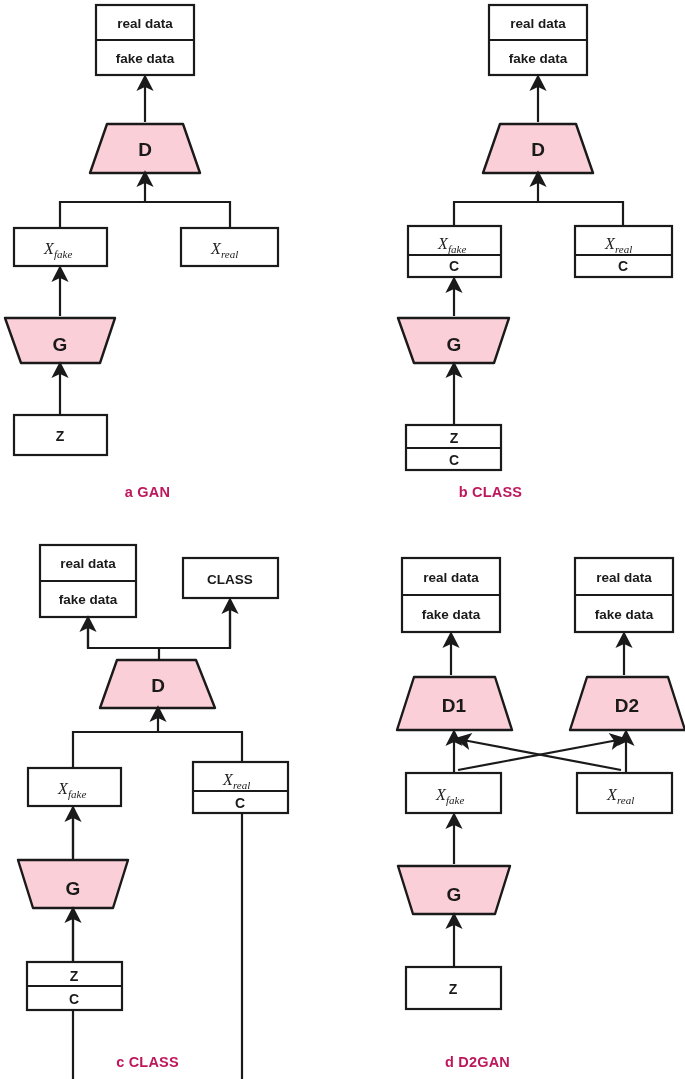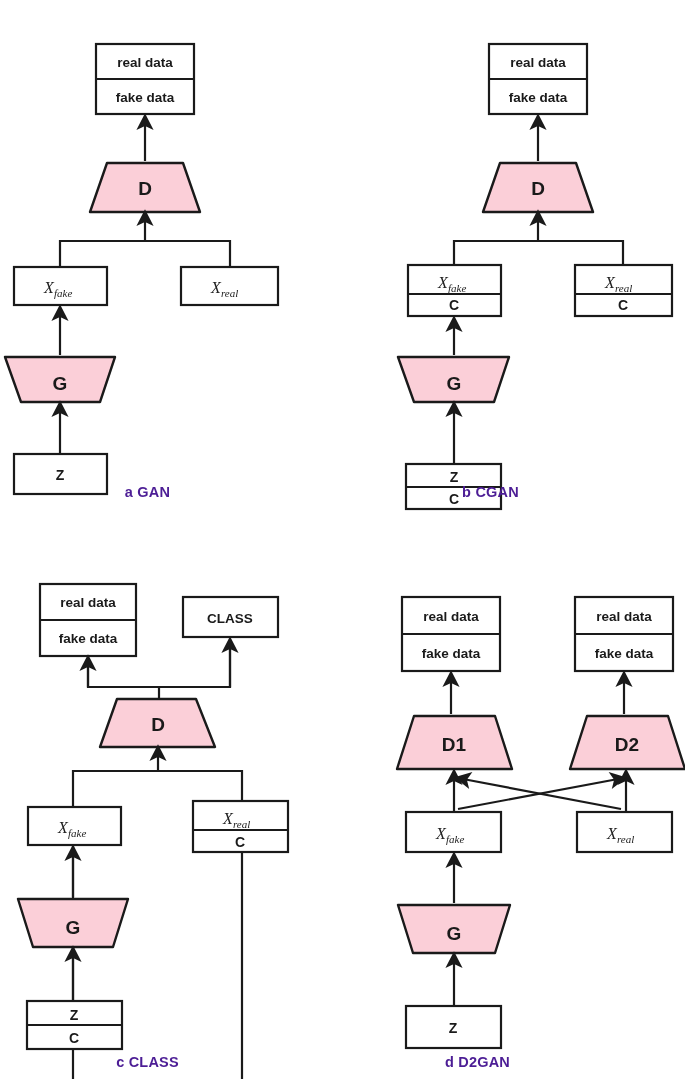--- a/index.html
+++ b/index.html
@@ -1,27 +1,27 @@
 <!DOCTYPE html>
 <html><head>
 <meta charset="utf-8">
 <style>
   html,body{margin:0;padding:0;background:#ffffff;}
   body{
     width:685px;height:1079px;position:relative;overflow:hidden;
     font-family:"Liberation Sans", sans-serif;
     color:#1a1a1a;
   }
-  .panel{position:absolute;margin-top:39px;}
+  .panel{position:absolute;}
   svg{display:block;overflow:visible;}
 
   .cap{
     position:absolute;
     font-family:"Liberation Sans", sans-serif;
-    font-size:14.5px;font-weight:bold;color:#4c1d95;
+    font-size:14.5px;font-weight:bold;color:#be185d;
     text-align:center;white-space:nowrap;
     letter-spacing:0.2px;
   }
 
   
   .tbold{font-family:"Liberation Sans",sans-serif;font-size:13.5px;font-weight:bold;fill:#1a1a1a;}
   .tbig{font-family:"Liberation Sans",sans-serif;font-size:19px;font-weight:bold;fill:#1a1a1a;}
   .tmath{font-family:"Liberation Serif",serif;font-style:italic;font-size:16px;fill:#222222;}
   .tsub{font-family:"Liberation Serif",serif;font-style:italic;font-size:11px;fill:#222222;}
   .tmono{font-family:"Liberation Sans",sans-serif;font-size:14px;font-weight:bold;fill:#1a1a1a;}
@@ -264,15 +264,15 @@
 
     <g>
       <rect class="boxline" x="63" y="447" width="95" height="42"></rect>
       <text class="tmono" x="110" y="474" text-anchor="middle">Z</text>
     </g>
   </svg>
 
 </div>
 
 <div class="cap" style="left: 0px; top: 484px; width: 295px; position: absolute;">a GAN</div>
-<div class="cap" style="left: 343px; top: 484px; width: 295px; position: absolute;">b CGAN</div>
+<div class="cap" style="left: 343px; top: 484px; width: 295px; position: absolute;">b CLASS</div>
 <div class="cap" style="left: 0px; top: 1054px; width: 295px; position: absolute;">c CLASS</div>
 <div class="cap" style="left: 330px; top: 1054px; width: 295px; position: absolute;">d D2GAN</div>
 
 </body></html>

